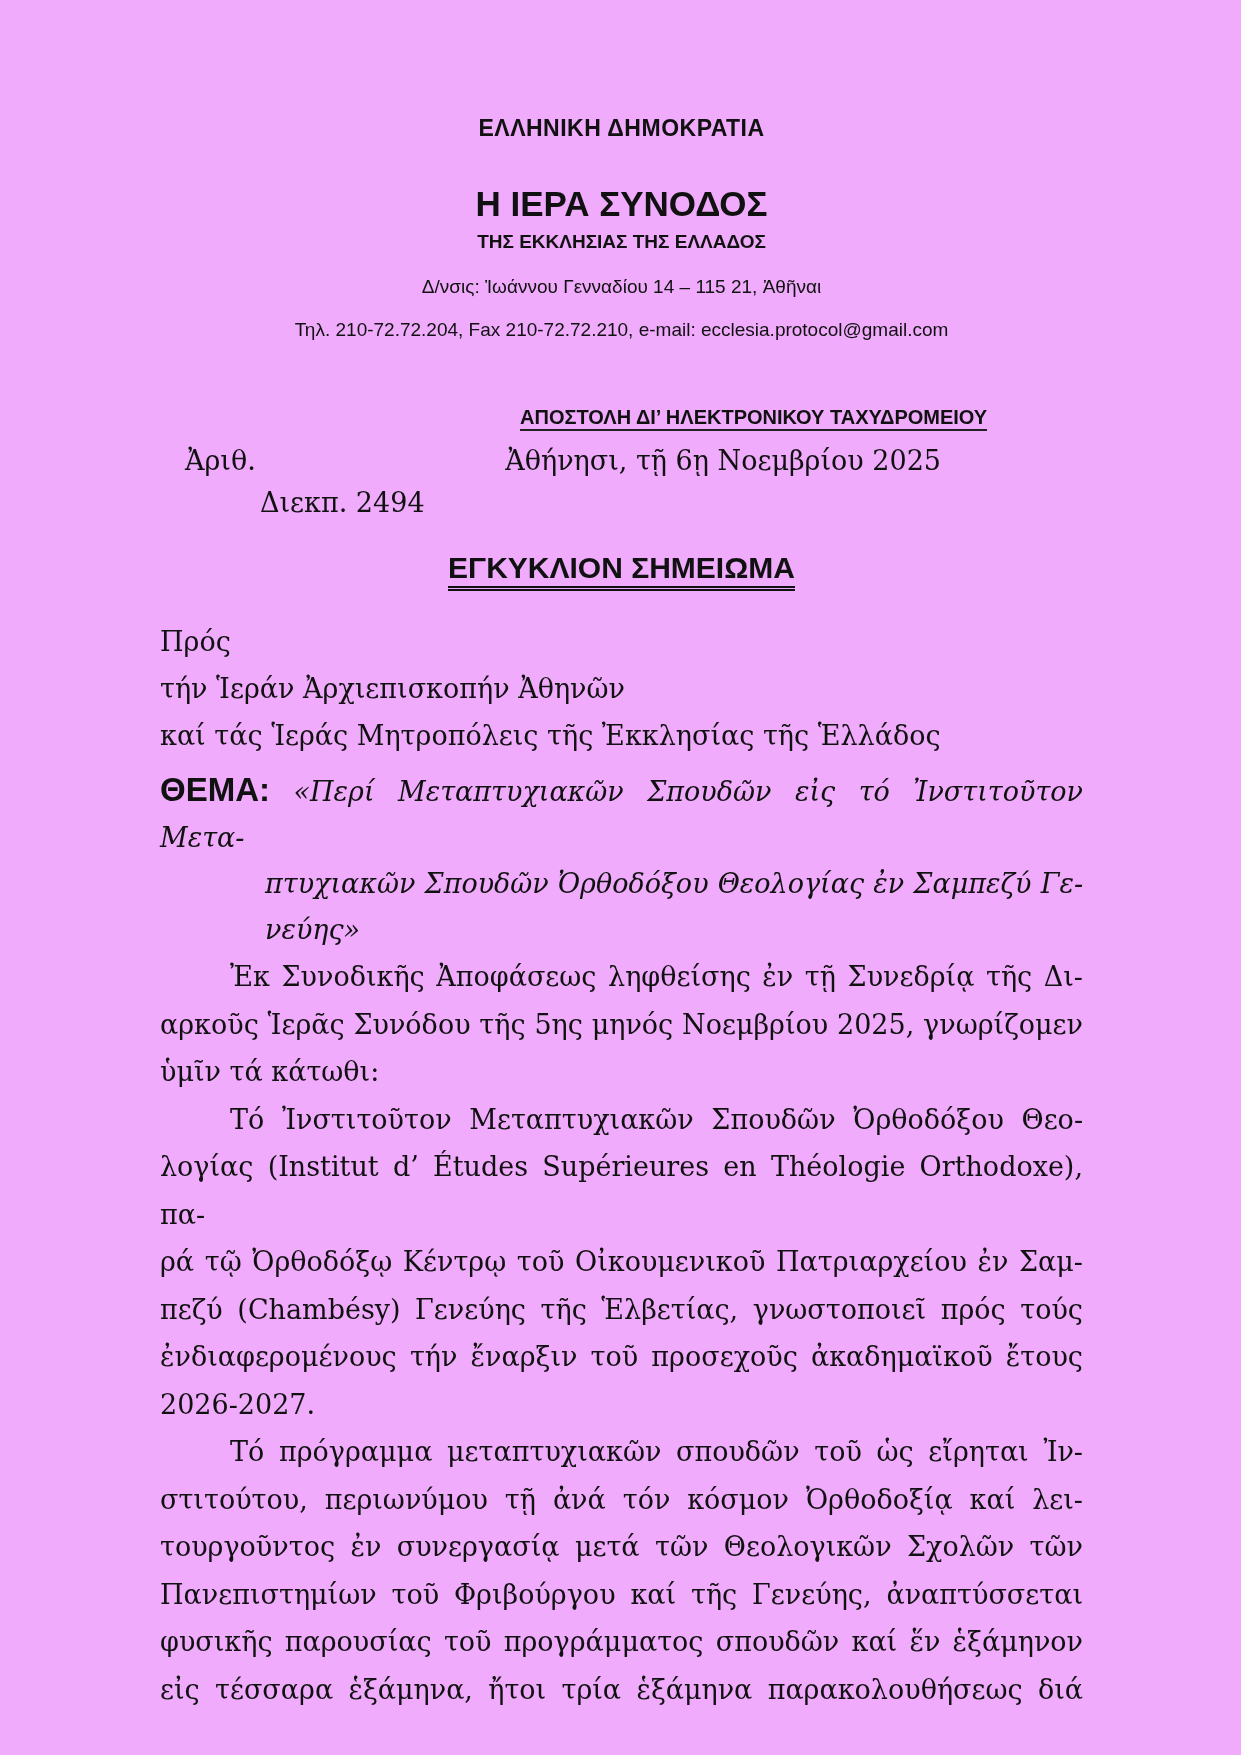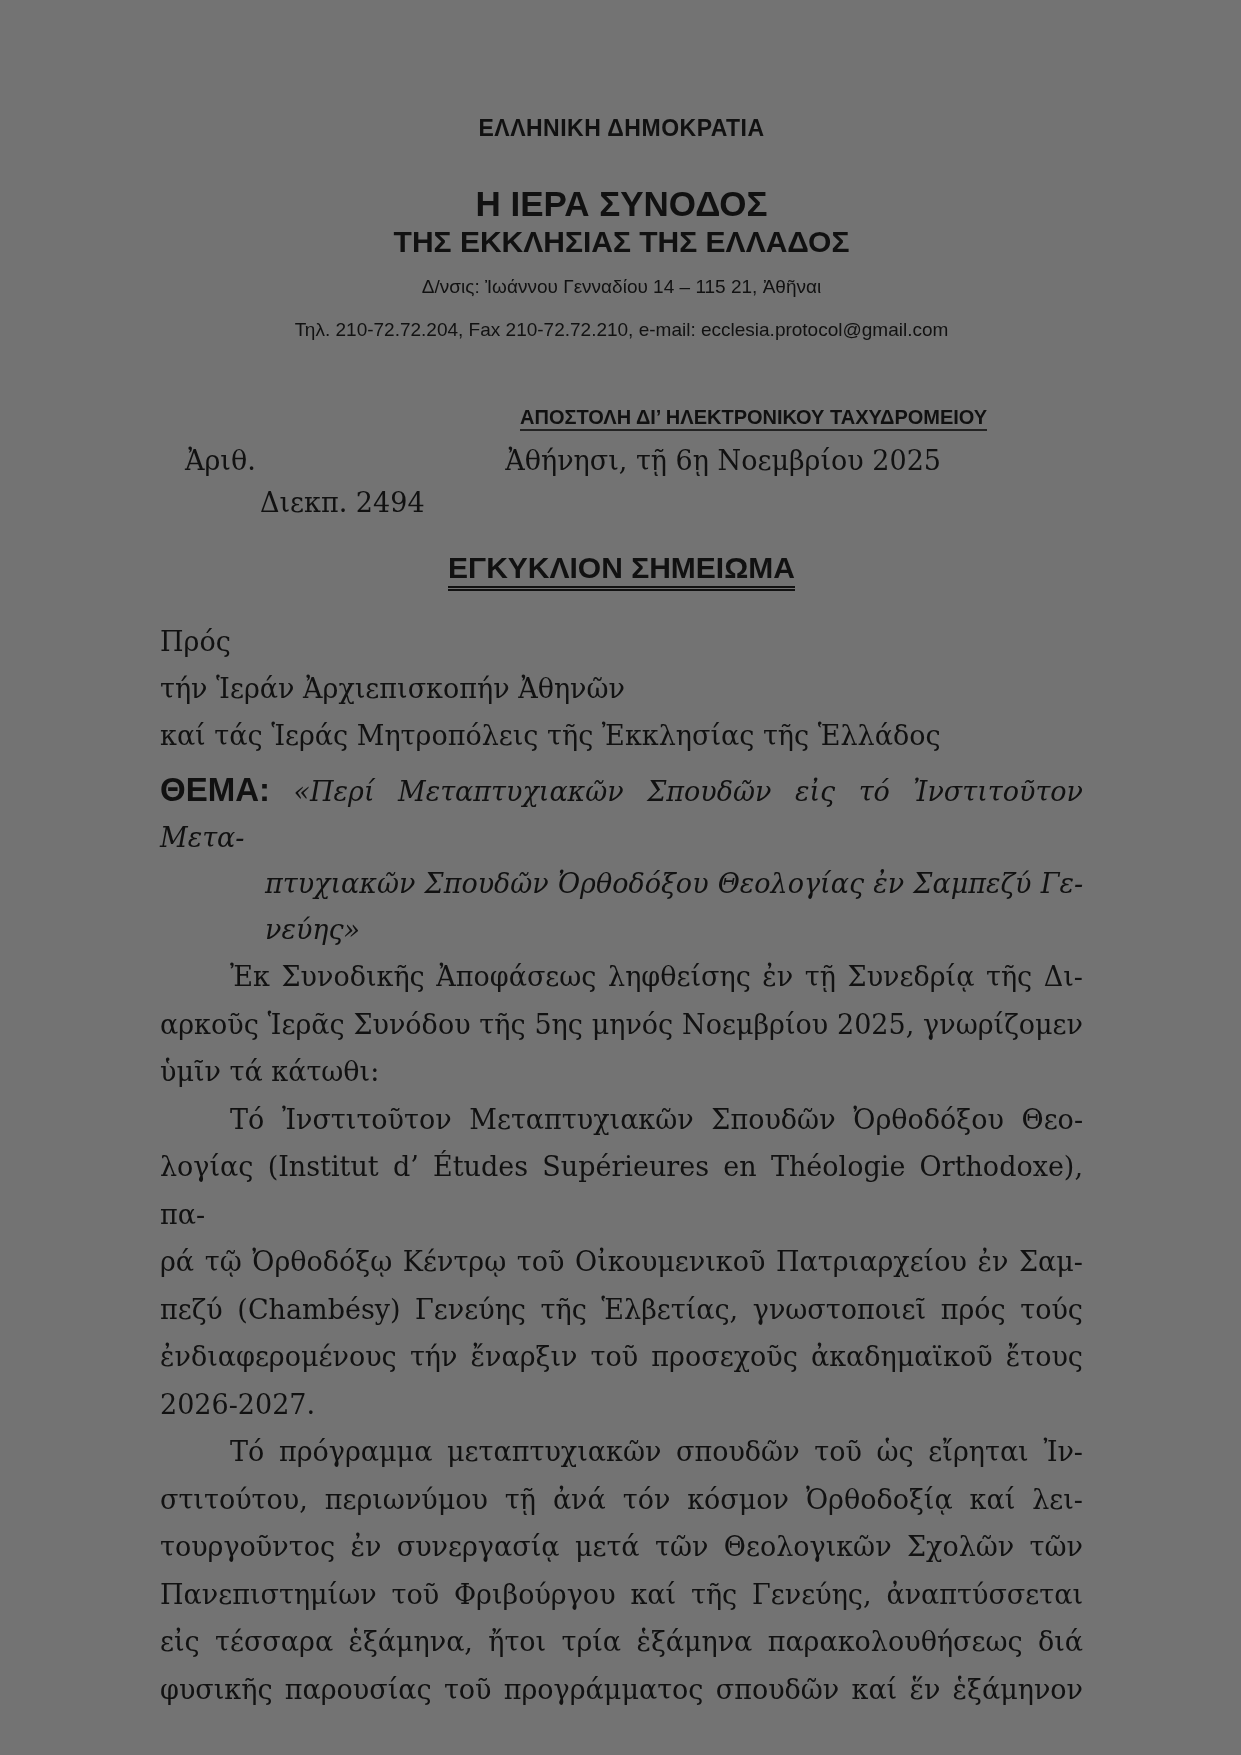--- a/index.html
+++ b/index.html
@@ -1,21 +1,21 @@
 <!DOCTYPE html>
 <html><head>
 <meta charset="utf-8">
 <style>
   html, body { margin: 0; padding: 0; background: #e8e8e8; }
   .page {
     position: relative;
     width: 1241px;
     height: 1755px;
     margin: 0 auto;
-    background: #737373;
+    background: #f0abfc;
     color: #111111;
     box-sizing: border-box;
     padding: 114px 158px 0 160px;
     overflow: hidden;
     font-family: "DejaVu Serif", "Liberation Serif", serif;
   }
 
   
   .letterhead { text-align: center; }
   .lh-republic {
@@ -24,21 +24,21 @@
     letter-spacing: 0.5px;
   }
   .lh-org1 {
     margin-top: 42px;
     font-family: "Liberation Sans", "DejaVu Sans", sans-serif;
     font-weight: bold; font-size: 35px; line-height: 40px;
   }
   .lh-org2 {
     margin-top: 2px;
     font-family: "Liberation Sans", "DejaVu Sans", sans-serif;
-    font-weight: bold; font-size: 30px; line-height: 32px;
+    font-weight: bold; font-size: 19px; line-height: 32px;
   }
   .lh-addr {
     margin-top: 14px;
     font-family: "Liberation Sans", "DejaVu Sans", sans-serif;
     font-size: 19px; line-height: 29px;
   }
 
   
   .dispatch {
     margin-top: 62px;
@@ -147,18 +147,18 @@
       <div class="bline just">ρά τῷ Ὀρθοδόξῳ Κέντρῳ τοῦ Οἰκουμενικοῦ Πατριαρχείου ἐν Σαμ-</div>
       <div class="bline just">πεζύ (Chambésy) Γενεύης τῆς Ἑλβετίας, γνωστοποιεῖ πρός τούς</div>
       <div class="bline just">ἐνδιαφερομένους τήν ἔναρξιν τοῦ προσεχοῦς ἀκαδημαϊκοῦ ἔτους</div>
       <div class="bline">2026-2027.</div>
     </div>
     <div>
       <div class="bline indent just">Τό πρόγραμμα μεταπτυχιακῶν σπουδῶν τοῦ ὡς εἴρηται Ἰν-</div>
       <div class="bline just">στιτούτου, περιωνύμου τῇ ἀνά τόν κόσμον Ὀρθοδοξίᾳ καί λει-</div>
       <div class="bline just">τουργοῦντος ἐν συνεργασίᾳ μετά τῶν Θεολογικῶν Σχολῶν τῶν</div>
       <div class="bline just">Πανεπιστημίων τοῦ Φριβούργου καί τῆς Γενεύης, ἀναπτύσσεται</div>
+      <div class="bline just">φυσικῆς παρουσίας τοῦ προγράμματος σπουδῶν καί ἕν ἑξάμηνον</div>
       <div class="bline just">εἰς τέσσαρα ἑξάμηνα, ἤτοι τρία ἑξάμηνα παρακολουθήσεως διά</div>
-      <div class="bline just">φυσικῆς παρουσίας τοῦ προγράμματος σπουδῶν καί ἕν ἑξάμηνον</div>
     </div>
   </div>
 
 </div>
 
 </body></html>

